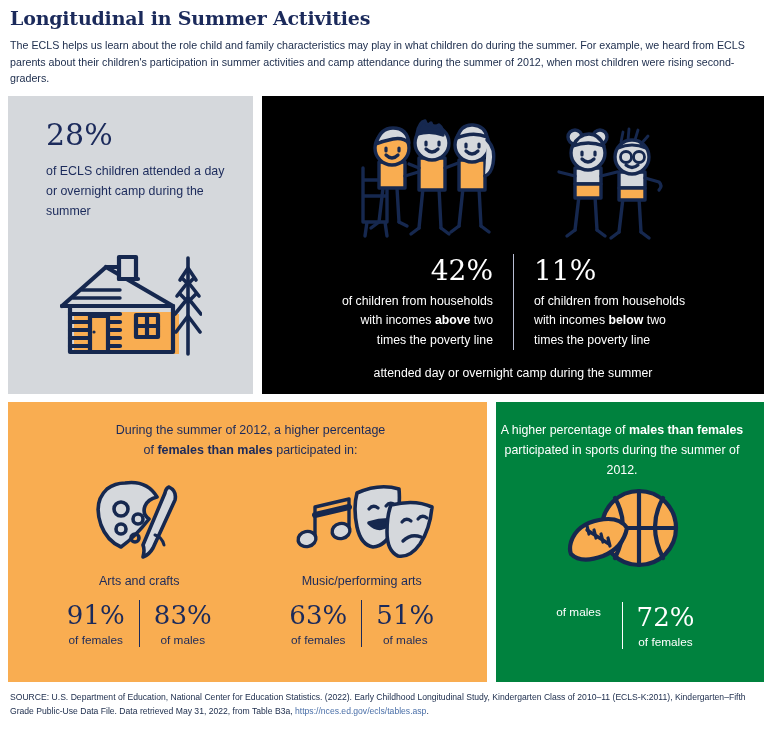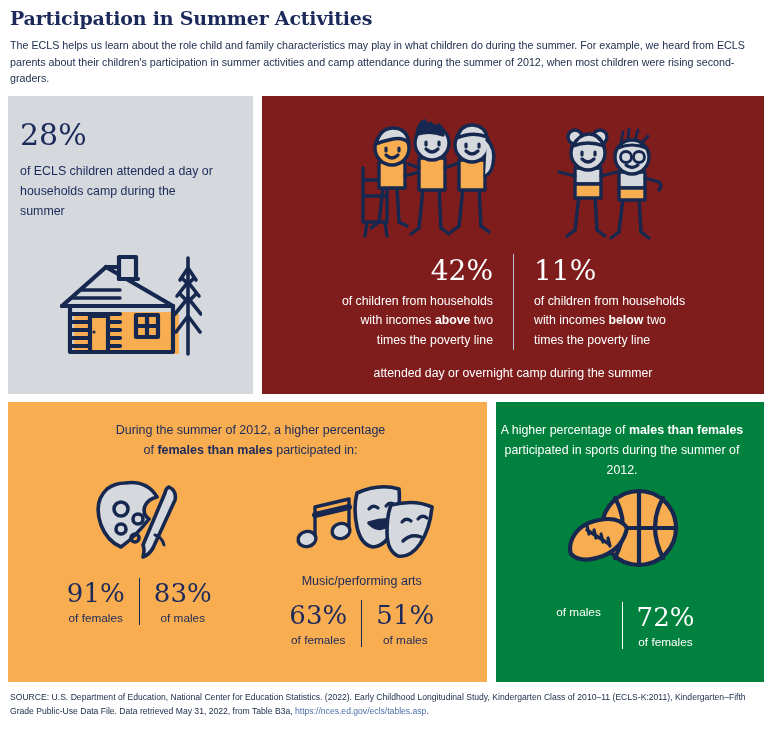--- a/index.html
+++ b/index.html
@@ -28,25 +28,25 @@
     margin:8px 2px 5px 2px;
     max-width:760px;
   }
 
   
   .row{display:flex;margin-top:9px;}
   .row2{display:flex;margin-top:8px;}
 
   .panel-gray{
     width:245px;background:#d5d8dc;box-sizing:border-box;
-    padding:22px 20px 12px 12px;
+    padding:22px 20px 12px 38px;
     height:298px;position:relative;
   }
   .panel-navy{
-    flex:1;margin-left:9px;background:#7f1d1d;box-sizing:border-box;
+    flex:1;margin-left:9px;background:#000000;box-sizing:border-box;
     height:298px;position:relative;color:#ffffff;
     padding:14px 16px 10px 16px;
   }
   .panel-orange{
     width:479px;background:#f9ad51;box-sizing:border-box;
     height:280px;position:relative;padding:18px 14px 10px 20px;
   }
   .panel-green{
     flex:1;margin-left:9px;background:#00823e;box-sizing:border-box;
     height:280px;position:relative;color:#ffffff;padding:18px 18px 10px 2px;
@@ -94,28 +94,28 @@
     font-size:8.6px;line-height:14px;color:#20304f;
     margin:8px 2px 0 2px;max-width:762px;
   }
   .source a{color:#4a6fa8;text-decoration:none;}
 </style>
 </head>
 <body>
 
 <div class="page">
 
-  <h1 class="title">Participation in Summer Activities</h1>
+  <h1 class="title">Longitudinal in Summer Activities</h1>
   <p class="intro">The ECLS helps us learn about the role child and family characteristics may play in what children do during the summer. For example, we heard from ECLS parents about their children's participation in summer activities and camp attendance during the summer of 2012, when most children were rising second-graders.</p>
 
   <div class="row">
 
     <div class="panel-gray">
       <div class="gray-num">28%</div>
-      <div class="gray-text">of ECLS children attended a day or households camp during the summer</div>
+      <div class="gray-text">of ECLS children attended a day or overnight camp during the summer</div>
 
       <div class="cabin-wrap">
         <svg width="142" height="112" viewBox="0 0 142 112">
           <g fill="none" stroke="#16284f" stroke-width="4.2" stroke-linecap="round" stroke-linejoin="round">
 
             <rect x="14" y="58" width="102" height="40" fill="#f9ad51" stroke="none"></rect>
             <rect x="111" y="60" width="8" height="40" fill="#f9ad51" stroke="none"></rect>
 
             <path d="M2 52 L46 13 L67 13"></path>
             <path d="M46 13 L113 52"></path>
@@ -275,20 +275,21 @@
                 <circle cx="47" cy="42" r="5" fill="none"></circle>
                 <circle cx="30" cy="52" r="5" fill="none"></circle>
                 <circle cx="44" cy="61" r="4" fill="none"></circle>
               </g>
               <g stroke="#16284f" stroke-width="3.6" stroke-linejoin="round" stroke-linecap="round">
                 <path d="M78 10 q8 4 6 13 l-22 48 q-4 7 -10 9 q2 -7 0 -12 L74 16 q1 -5 4 -6 Z" fill="#d5d8dc"></path>
                 <path d="M64 58 q7 2 9 10" fill="none" stroke-width="3"></path>
               </g>
             </svg>
           </div>
+          <div class="cat-label">Arts and crafts</div>
           <div class="pair">
             <div class="half">
               <div class="pct">91%</div>
               <div class="sub">of females</div>
             </div>
             <div class="half r">
               <div class="pct">83%</div>
               <div class="sub">of males</div>
             </div>
           </div>

